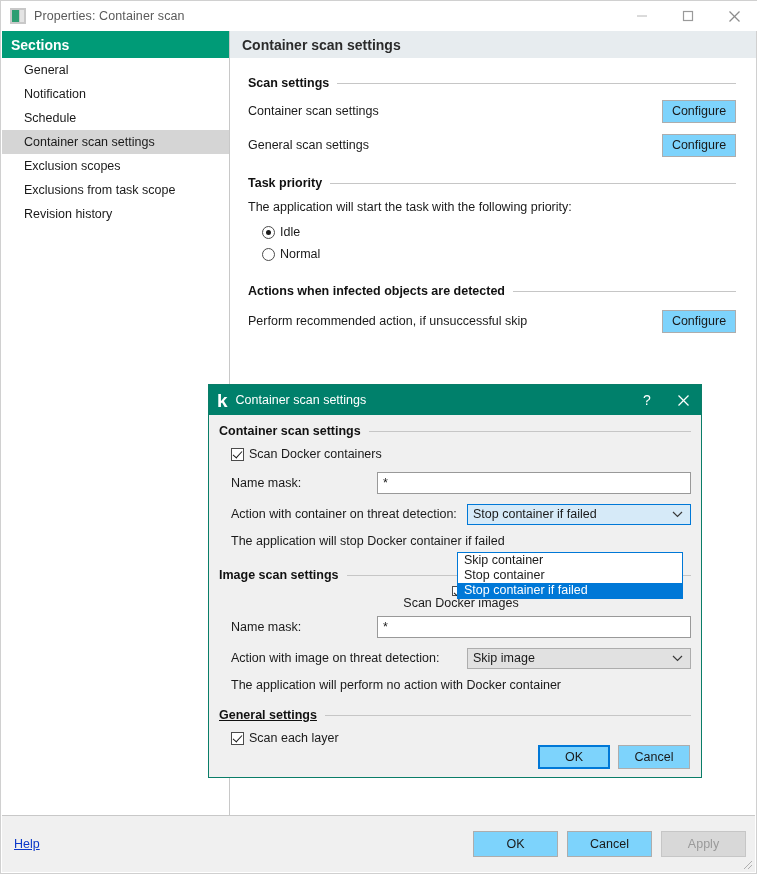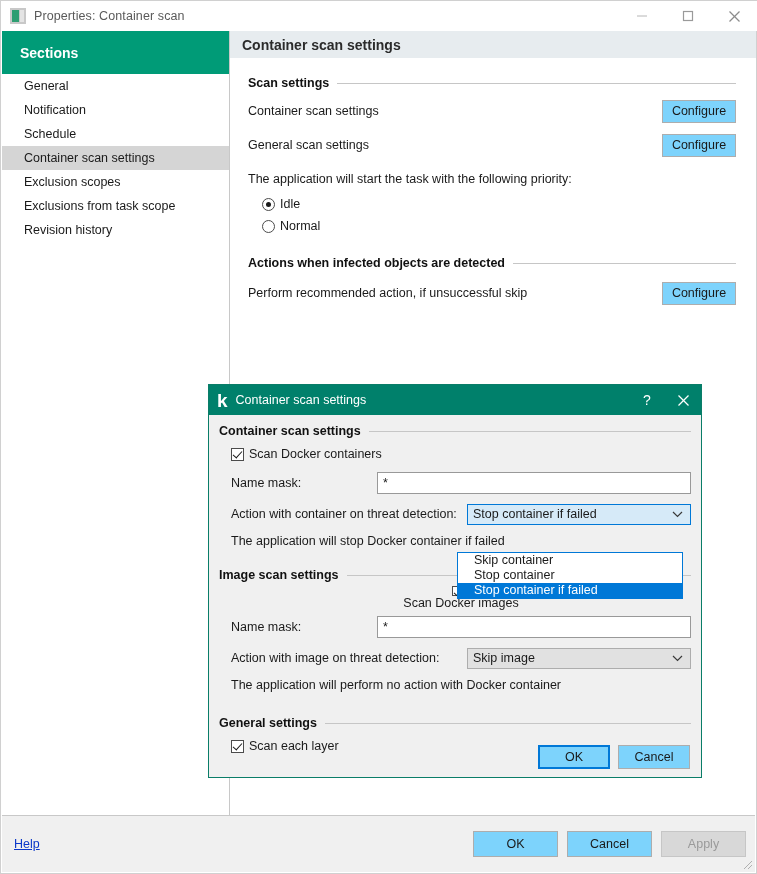--- a/index.html
+++ b/index.html
@@ -59,27 +59,27 @@
 
   
   .sidebar {
     position: absolute; left: 1px; top: 30px;
     width: 228px; height: 786px;
     background: #ffffff;
     border-right: 1px solid #c8c8c8;
     box-sizing: border-box;
   }
   .sidebar-header {
-    height: 43px;
+    height: 27px;
     background: #009b77;
     color: #ffffff;
     font-weight: bold;
     font-size: 14px;
     display: flex; align-items: center;
-    padding-left: 18px;
+    padding-left: 9px;
     box-sizing: border-box;
   }
   .side-item {
     height: 24px;
     display: flex; align-items: center;
     padding-left: 22px;
     font-size: 12.5px;
     color: #1a1a1a;
     box-sizing: border-box;
   }
@@ -234,21 +234,21 @@
     position: absolute;
     background: #ffffff;
     border: 1px solid #0078d7;
     box-sizing: border-box;
     z-index: 40;
   }
   .combo-opt {
     height: 15px;
     font-size: 12.5px;
     display: flex; align-items: center;
-    padding-left: 16px;
+    padding-left: 6px;
     color: #1a1a1a;
     line-height: 15px;
   }
   .combo-opt.sel { background: #0078d7; color: #ffffff; }
 
   .note { font-size: 12.5px; padding-left: 12px; height: 26px; display: flex; align-items: center; }
 
   .modal-footer {
     position: absolute;
     left: 0; bottom: 0;
@@ -347,20 +347,24 @@
         <span class="label">Container scan settings</span>
         <span class="spacer"></span>
         <button class="btn">Configure</button>
       </div>
       <div class="row">
         <span class="label">General scan settings</span>
         <span class="spacer"></span>
         <button class="btn">Configure</button>
       </div>
 
+      <div class="grouphdr" style="margin-top:14px;">
+        <span>Task priority</span>
+        <span class="line"></span>
+      </div>
       <div class="plain-text" style="margin-top:10px;">The application will start the task with the following priority:</div>
       <div class="radio-row" style="margin-top:7px;">
         <span class="radio checked"></span>
         <span class="radio-label">Idle</span>
       </div>
       <div class="radio-row">
         <span class="radio"></span>
         <span class="radio-label">Normal</span>
       </div>
 
@@ -445,21 +449,21 @@
           <span>Skip image</span>
           <span class="chev">
             <svg width="11" height="7" viewBox="0 0 11 7">
                 <polyline points="1,1 5.5,5.5 10,1" fill="none" stroke="#3a3a3a" stroke-width="1.2"></polyline>
               </svg>
           </span>
         </span>
       </div>
       <div class="note">The application will perform no action with Docker container</div>
 
-      <div class="grouphdr" style="margin-top:18px;">
+      <div class="grouphdr" style="margin-top:10px;text-decoration:underline;">
         <span>General settings</span>
         <span class="line"></span>
       </div>
       <div class="chk-row" style="margin-top:4px;">
         <span class="chk checked"></span>
         <span class="chk-label">Scan each layer</span>
       </div>
     </div>
 
     <div class="modal-footer">

